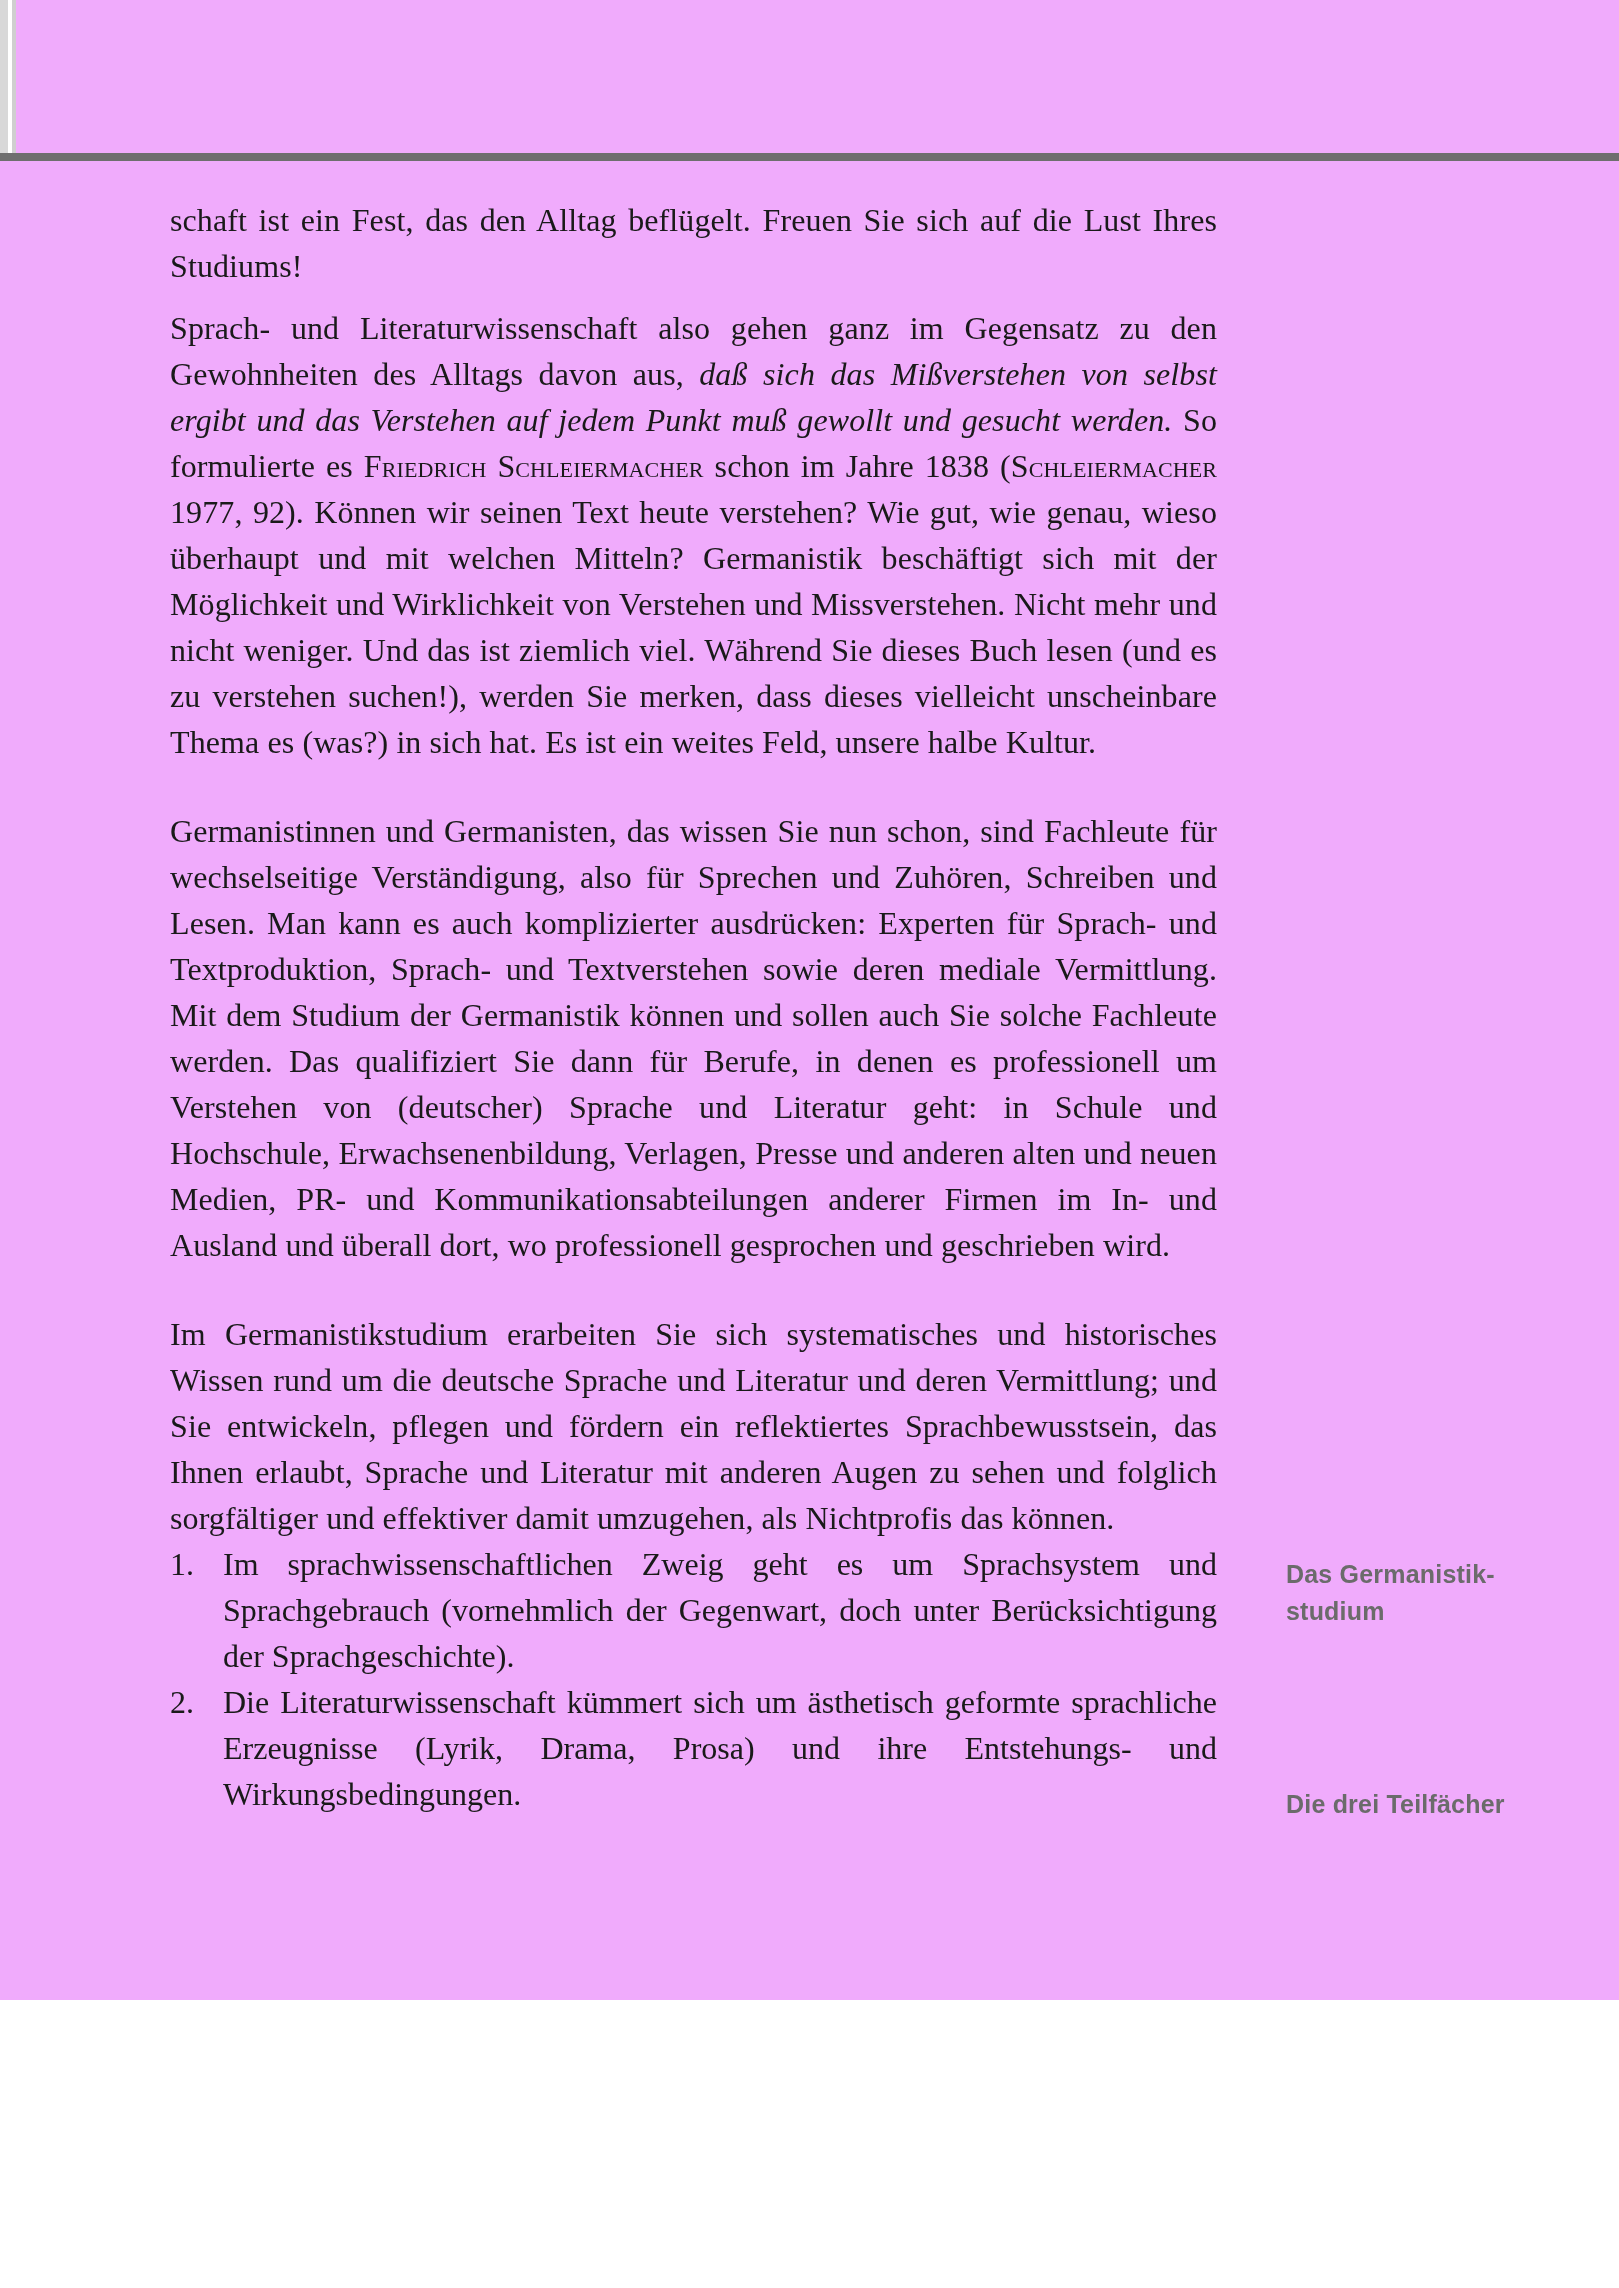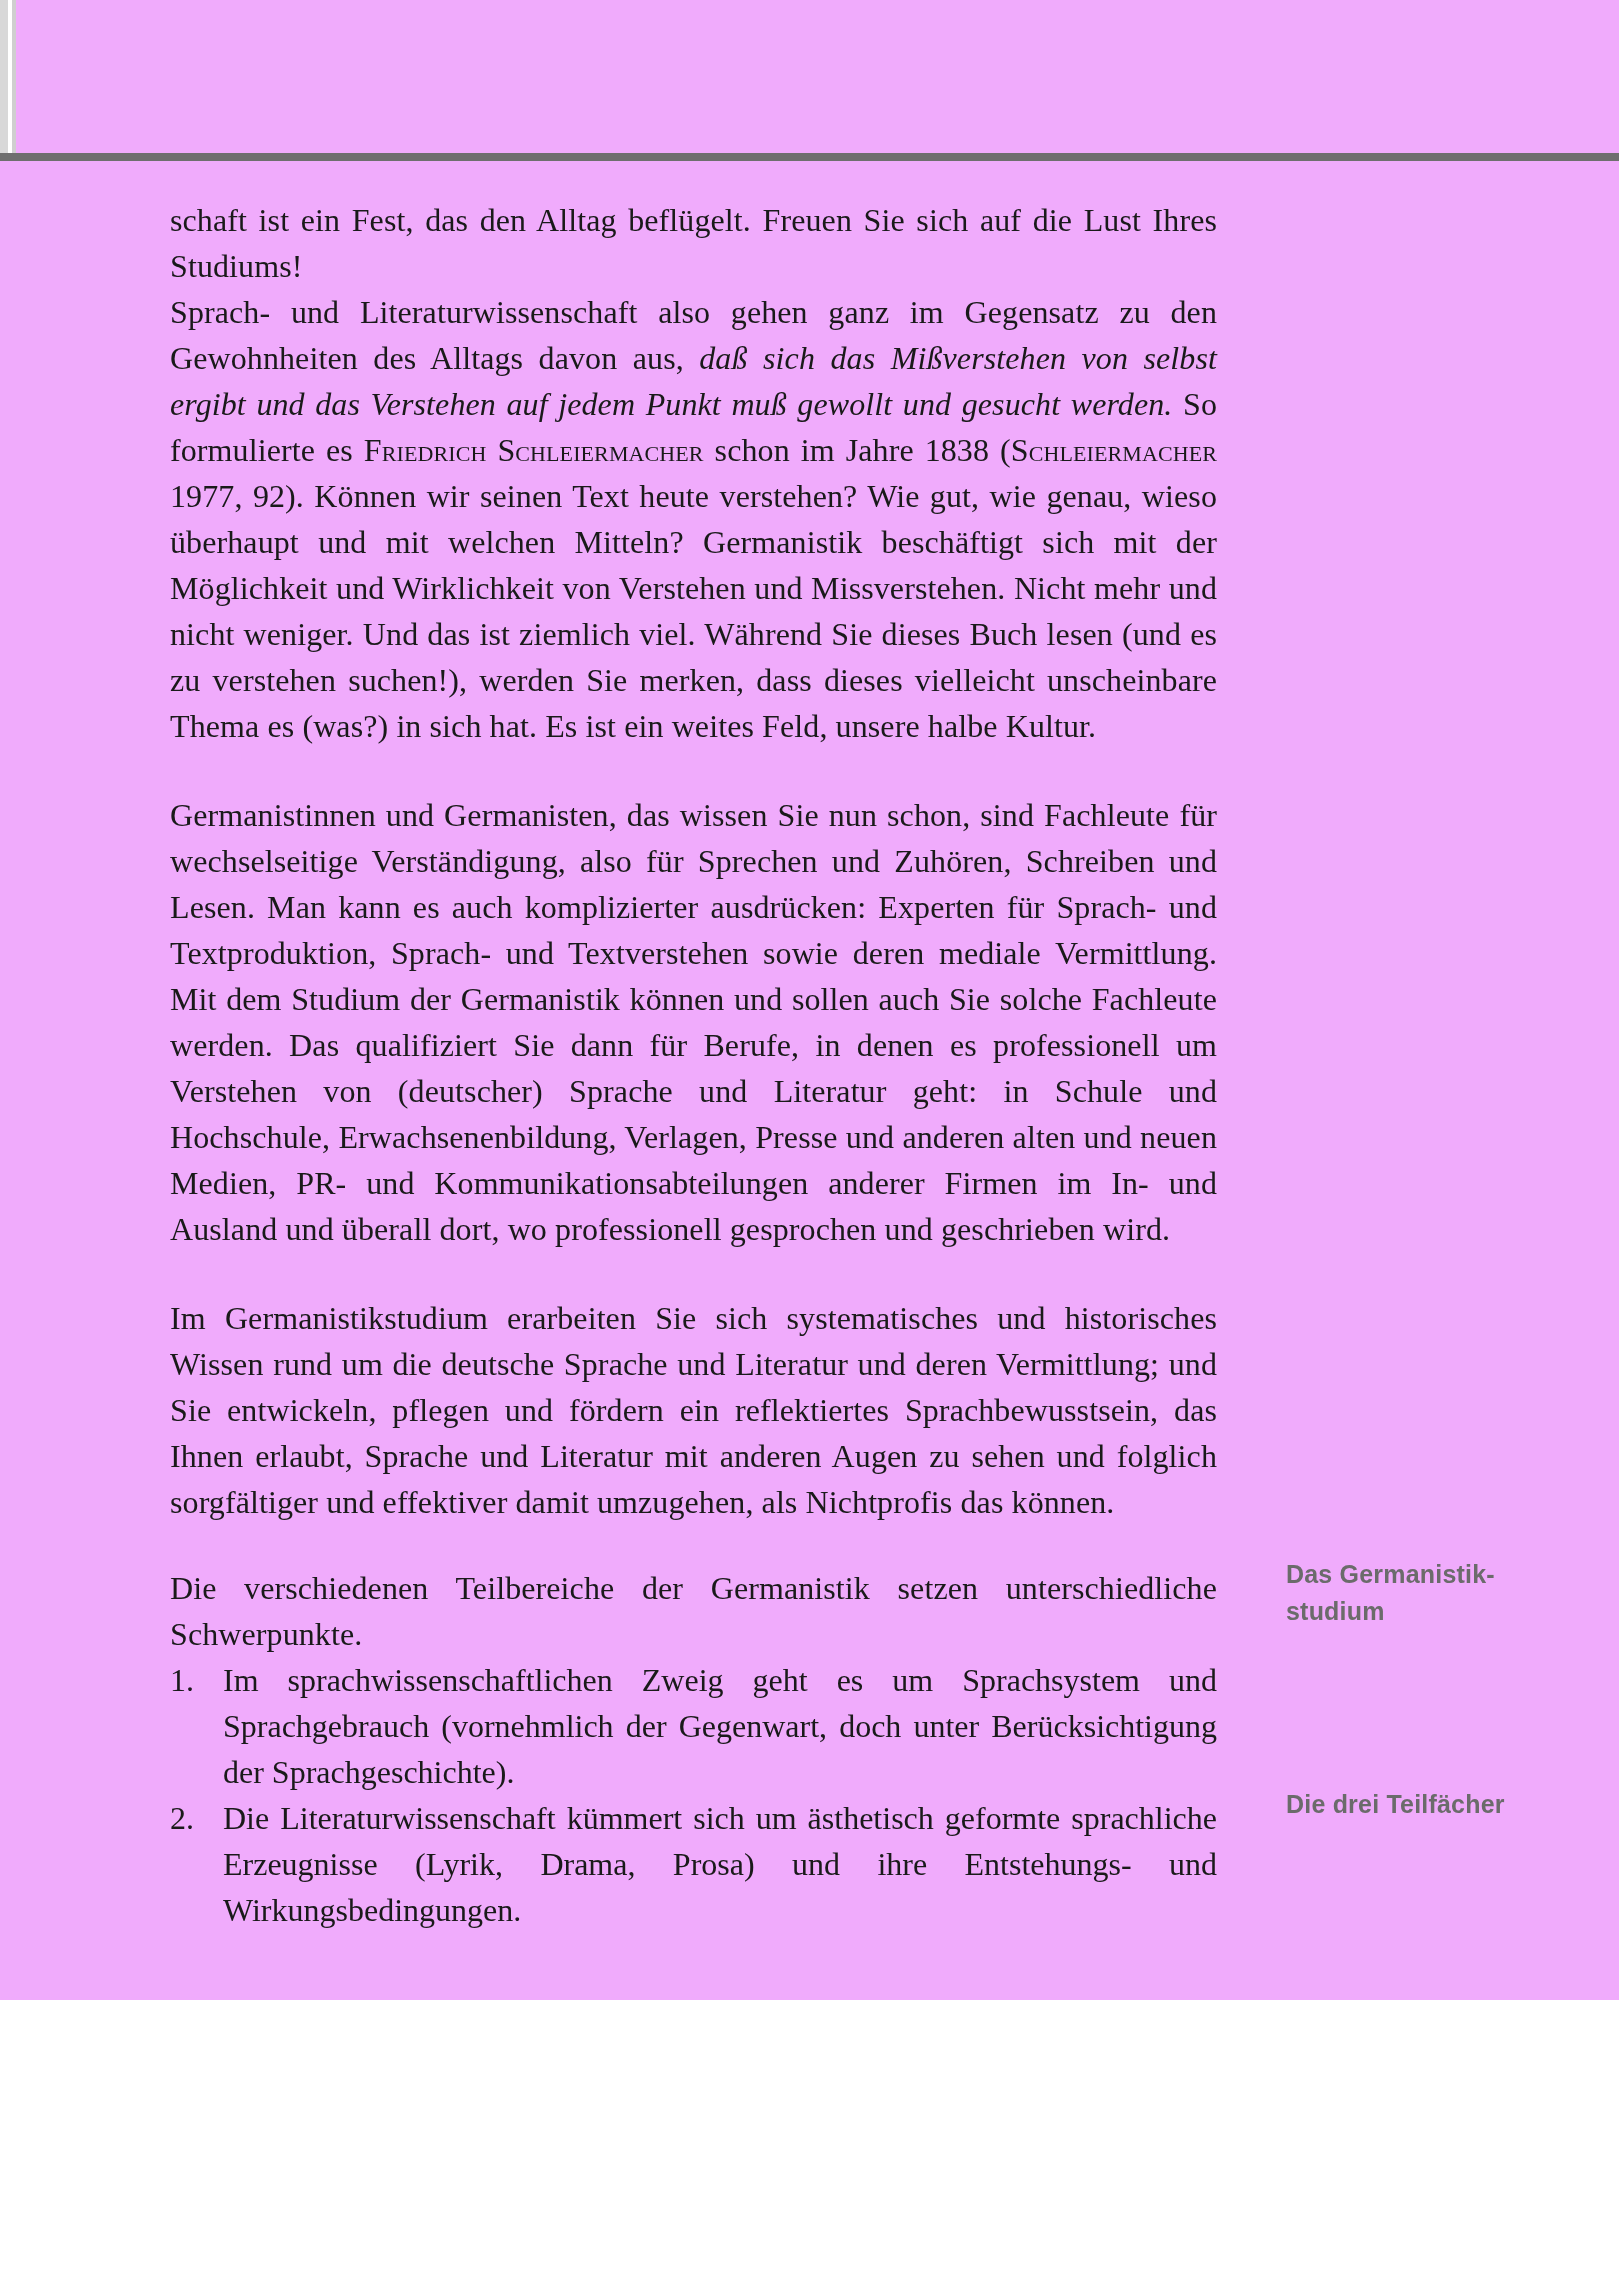--- a/index.html
+++ b/index.html
@@ -66,21 +66,21 @@
     line-height: 46px;
     color: #1a1a1a;
     text-align: justify;
     text-justify: inter-word;
     margin: 0;
     hyphens: manual;
     letter-spacing: 0.1px;
   }
 
   .para + .para {
-    margin-top: 0;
+    margin-top: 16px;
   }
 
   .gap-lg { margin-top: 43px !important; font-family: Liberation Serif, serif; }
   .gap-md { margin-top: 40px !important; }
 
   .ital { font-style: italic; }
 
   .sc {
     font-variant: small-caps;
     font-feature-settings: "smcp";
@@ -166,21 +166,20 @@
   <div class="body-col">
 
     <p class="para" id="p1"><span>schaft ist ein Fest, das den Alltag beflügelt. Freuen Sie sich auf die Lust Ihres Studiums!</span></p>
 
     <p class="para" id="p2"><span>Sprach- und Literaturwissenschaft also gehen ganz im Gegensatz zu den Gewohnheiten des Alltags davon aus, </span><span class="ital">daß sich das Mißverstehen von selbst ergibt und das Verstehen auf jedem Punkt muß gewollt und gesucht werden.</span><span> So formulierte es </span><span class="sc">Friedrich Schleiermacher</span><span> schon im Jahre 1838 (</span><span class="sc">Schleiermacher</span><span> 1977, 92). Können wir seinen Text heute verstehen? Wie gut, wie genau, wieso überhaupt und mit welchen Mitteln? Germanistik beschäftigt sich mit der Möglichkeit und Wirklichkeit von Verstehen und Missverstehen. Nicht mehr und nicht weniger. Und das ist ziemlich viel. Während Sie dieses Buch lesen (und es zu verstehen suchen!), werden Sie merken, dass dieses vielleicht unscheinbare Thema es (was?) in sich hat. Es ist ein weites Feld, unsere halbe Kultur.</span></p>
 
     <p class="para gap-lg" id="p3"><span>Germanistinnen und Germanisten, das wissen Sie nun schon, sind Fachleute für wechselseitige Verständigung, also für Sprechen und Zuhören, Schreiben und Lesen. Man kann es auch komplizierter ausdrücken: Experten für Sprach- und Textproduktion, Sprach- und Textverstehen sowie deren mediale Vermittlung. Mit dem Studium der Germanistik können und sollen auch Sie solche Fachleute werden. Das qualifiziert Sie dann für Berufe, in denen es professionell um Verstehen von (deutscher) Sprache und Literatur geht: in Schule und Hochschule, Erwachsenenbildung, Verlagen, Presse und anderen alten und neuen Medien, PR- und Kommunikationsabteilungen anderer Firmen im In- und Ausland und überall dort, wo professionell gesprochen und geschrieben wird.</span></p>
 
     <p class="para gap-lg" id="p4"><span>Im Germanistikstudium erarbeiten Sie sich systematisches und historisches Wissen rund um die deutsche Sprache und Literatur und deren Vermittlung; und Sie entwickeln, pflegen und fördern ein reflektiertes Sprachbewusstsein, das Ihnen erlaubt, Sprache und Literatur mit anderen Augen zu sehen und folglich sorgfältiger und effektiver damit umzugehen, als Nichtprofis das können.</span></p>
 
-    <p class="para gap-md" id="p5"><span>Die verschiedenen Teilbereiche der Germanistik setzen unterschiedliche Schwerpunkte.</span></p>
 
     <ol class="num-list" id="numlist">
         <li class="num-item"><span class="num-marker">1.</span><span>Im sprachwissenschaftlichen Zweig geht es um Sprachsystem und Sprachgebrauch (vornehmlich der Gegenwart, doch unter Berücksichtigung der Sprachgeschichte).</span></li>
         <li class="num-item"><span class="num-marker">2.</span><span>Die Literaturwissenschaft kümmert sich um ästhetisch geformte sprachliche Erzeugnisse (Lyrik, Drama, Prosa) und ihre Entstehungs- und Wirkungsbedingungen.</span></li>
       </ol>
 
   </div>
 
 
   <div class="margin-note mn-2">

